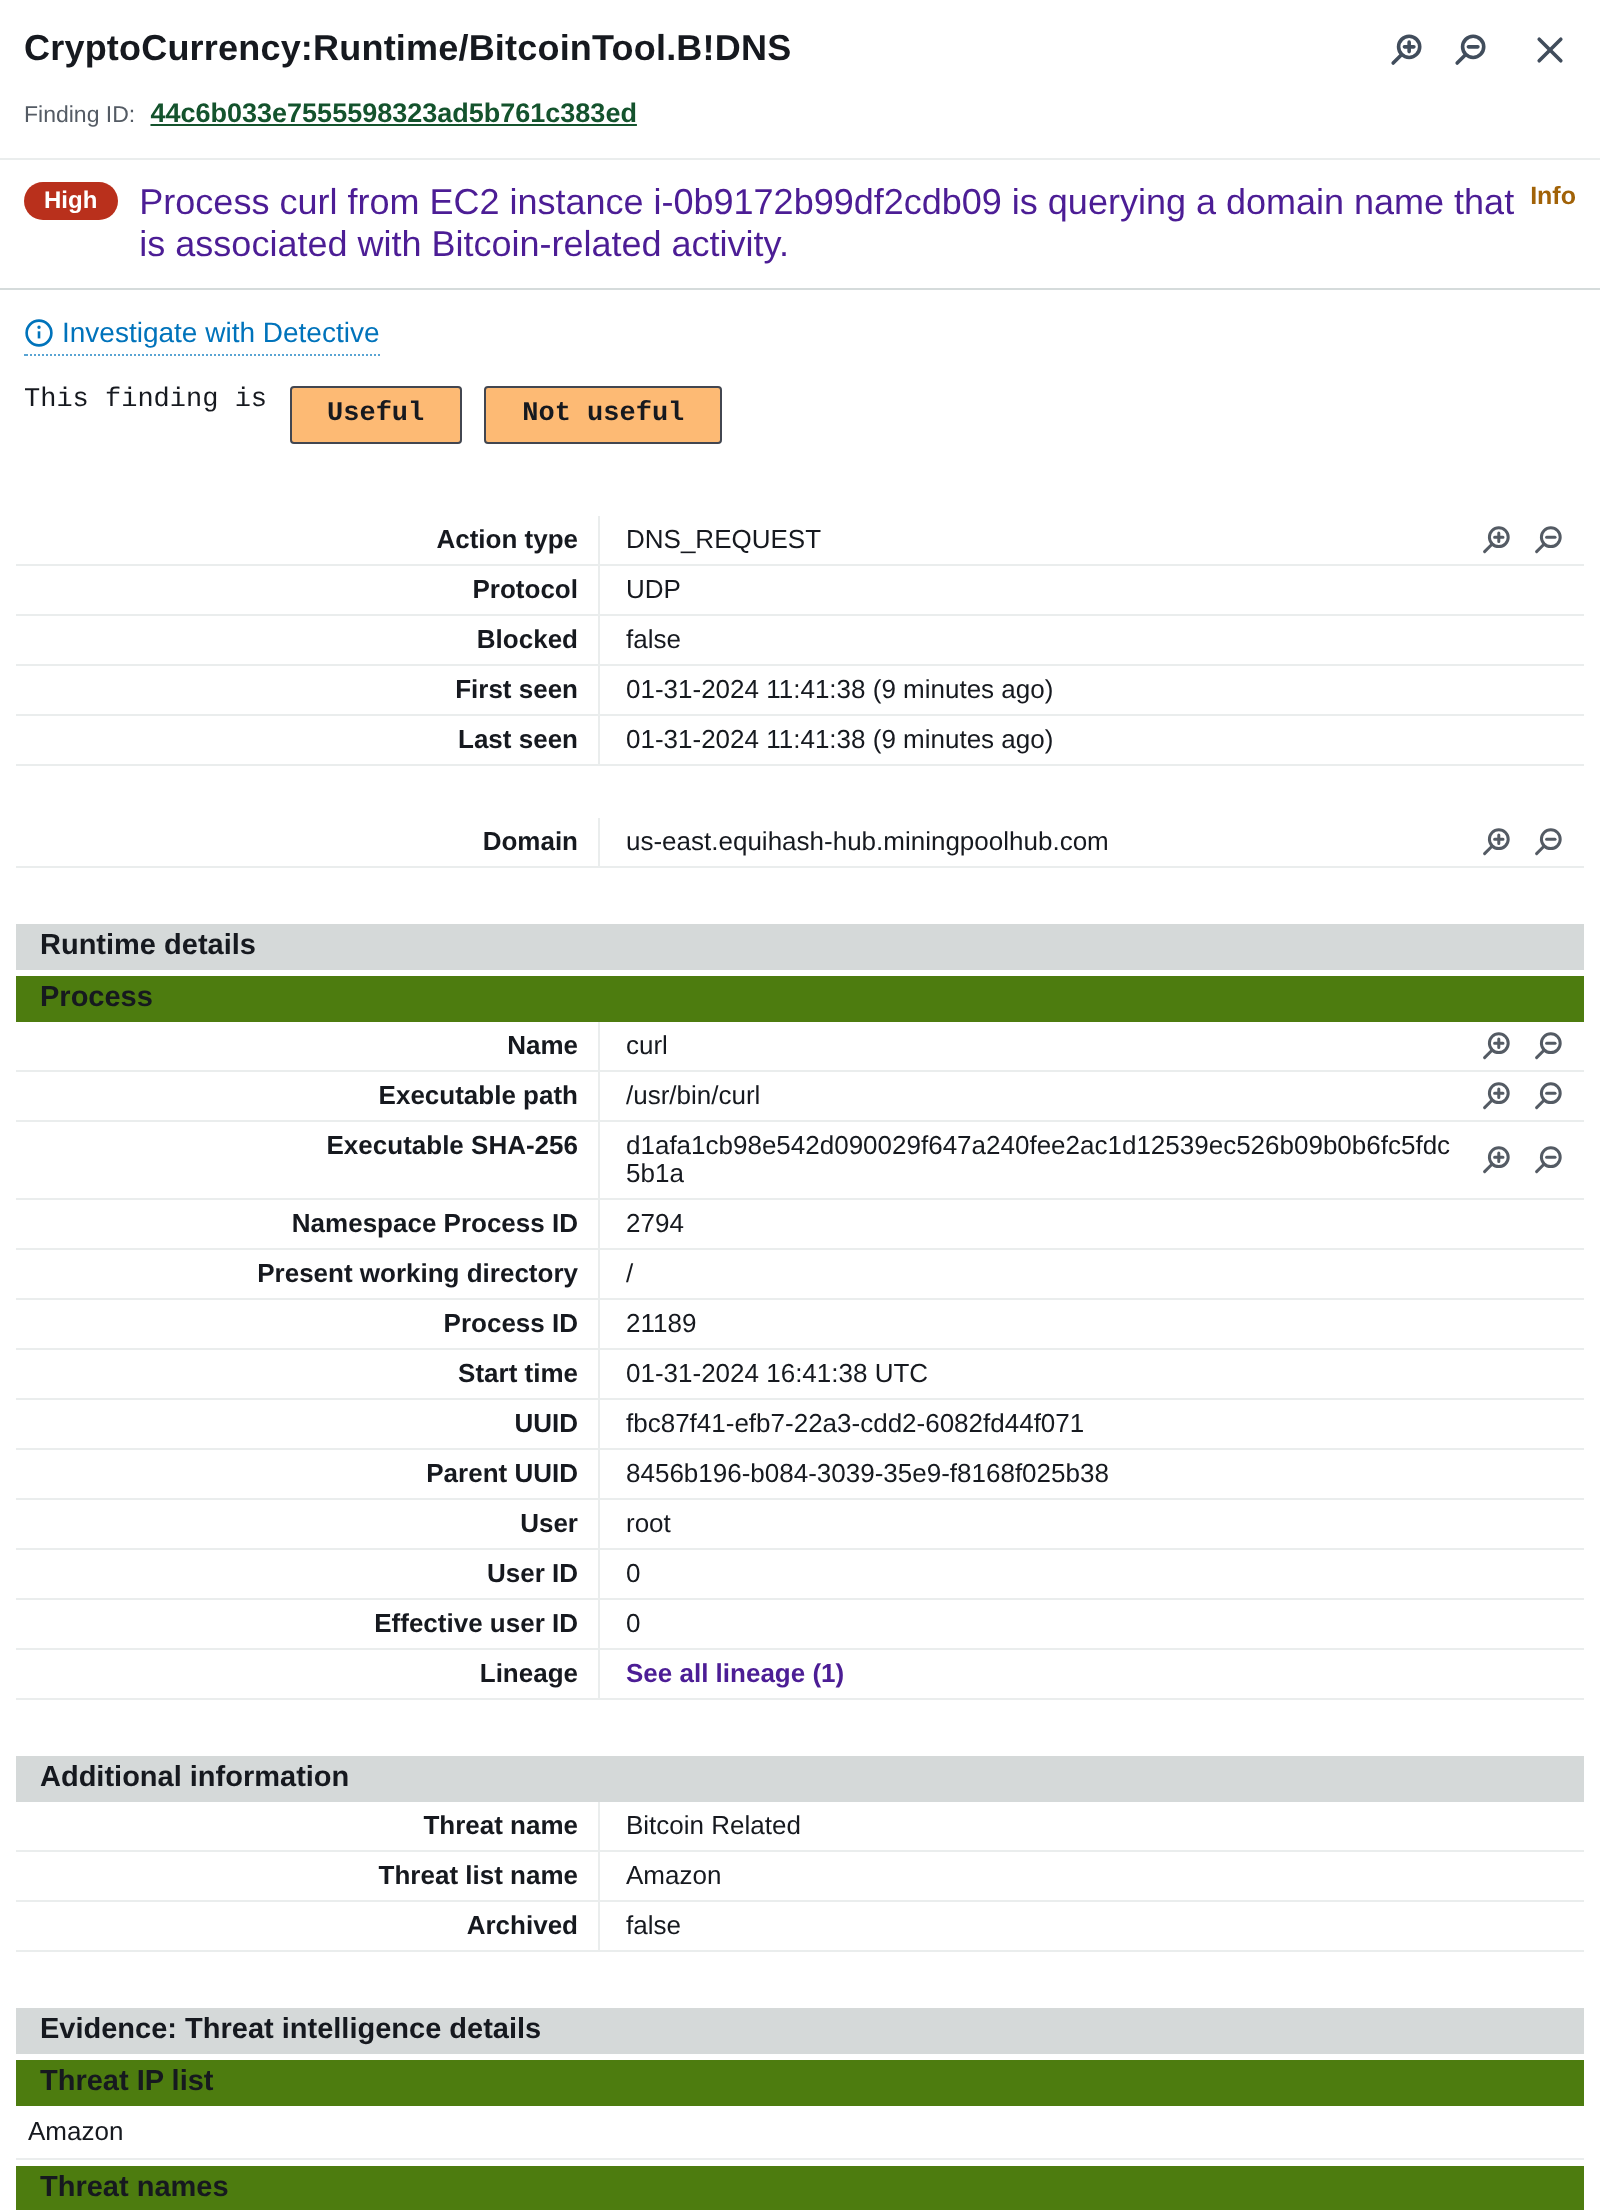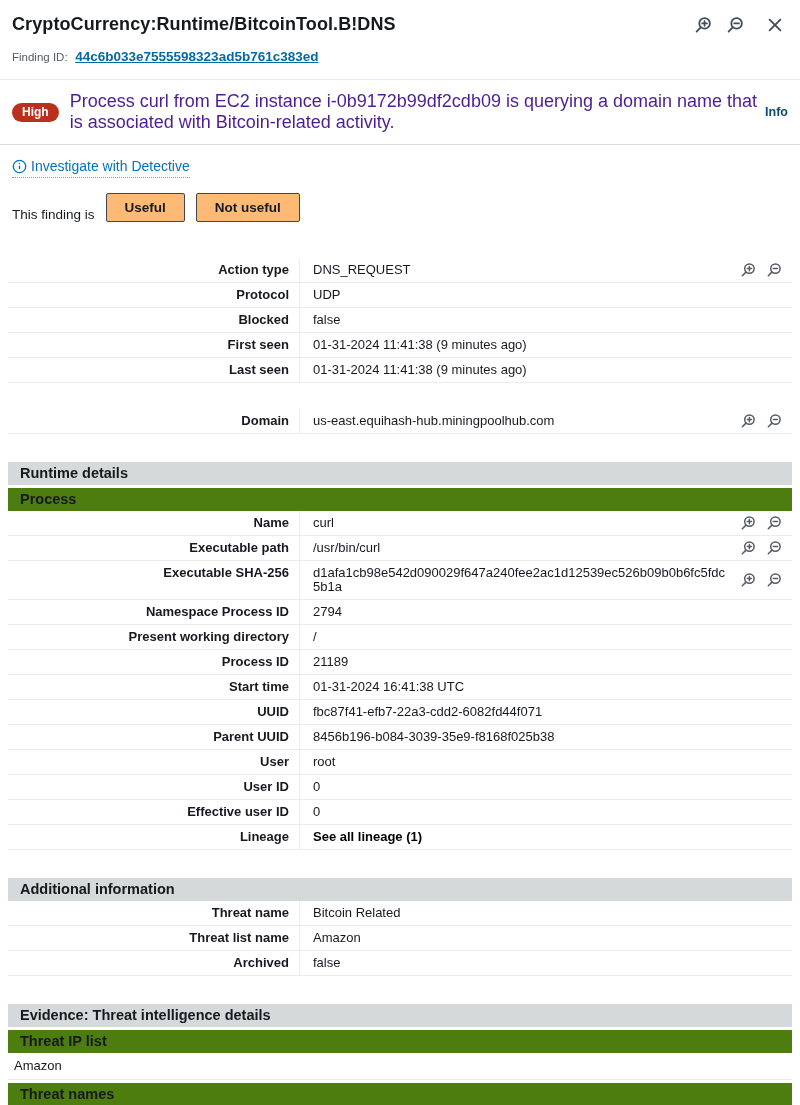--- a/index.html
+++ b/index.html
@@ -14,44 +14,44 @@
   
   .top-bar { display:flex; justify-content:space-between; align-items:flex-start; padding:14px 16px 0 12px; }
   .top-bar h1 { font-size:18px; font-weight:700; color:#16191f; letter-spacing:.1px; }
   .top-icons { display:flex; align-items:center; gap:14px; padding-top:2px; }
   .icon-btn { color:#414d5c; cursor:pointer; display:inline-flex; }
   .icon-btn.close { margin-left:8px; }
   .icon-btn svg { stroke:currentColor; fill:none; stroke-width:1.6; stroke-linecap:round; }
 
   .finding-id-row { margin:14px 12px 0; }
   .fid-label { font-size:11.5px; color:#545b64; margin-right:4px; }
-  .fid-link { font-size:13.5px; font-weight:700; color:#0369a1; text-decoration:underline; }
+  .fid-link { font-size:13.5px; font-weight:700; color:#14532d; text-decoration:underline; }
 
   
   .severity-strip {
     margin-top:15px; padding:11px 12px;
     border-top:1px solid #eaeded; border-bottom:1px solid #d5dbdb;
-    display:flex; align-items:center; gap:11px;
+    display:flex; align-items:flex-start; gap:11px;
   }
   .badge-high {
     background:#b9301c; color:#fff; font-size:12px; font-weight:700;
     border-radius:10px; padding:2px 10px 3px; white-space:nowrap;
   }
   .sev-desc { font-size:18px; color:#4c1d95; }
-  .info-link { font-size:12.5px; font-weight:700; color:#0c4a6e; margin-left:-5px; cursor:pointer; }
+  .info-link { font-size:12.5px; font-weight:700; color:#a16207; margin-left:-5px; cursor:pointer; }
 
   
   .investigate-row { margin:13px 12px 0; }
   .detective-link {
     color:#0073bb; font-size:14px; font-weight:400;
     display:inline-flex; align-items:center; gap:4px;
     border-bottom:1px dotted rgba(0,115,187,.65); padding-bottom:3px; cursor:pointer;
   }
   .detective-link svg { stroke:currentColor; fill:none; stroke-width:1.4; }
-  .feedback-row { margin:15px 12px 0; display:flex; align-items:flex-end; gap:11px; }
+  .feedback-row { margin:15px 12px 0; display:flex; align-items:flex-start; gap:11px;font-family:Liberation Mono, monospace; }
   .feedback-row .flabel { font-size:13.5px; }
   .btn {
     background:#fdba74; border:1px solid #424650; border-radius:2px;
     font-family:inherit; font-size:13.5px; font-weight:700; color:#16191f;
     padding:6px 18px; cursor:pointer;
   }
 
   
   .content { margin:36px 8px 0; }
   .section-header {
@@ -63,21 +63,21 @@
   .mt-section { margin-top:28px; }
   .mt2 { margin-top:3px; }
 
   
   .row { display:flex; border-bottom:1px solid #eaeded; align-items:stretch; }
   .cell-label {
     width:292px; flex:none; text-align:right; font-weight:700; font-size:13px;
     padding:5px 10px 5px 0; border-right:1px solid #eaeded; line-height:14px;
   }
   .cell-value { flex:1; padding:5px 8px 5px 13px; font-size:13px; line-height:14px; word-break:break-all; }
-  .val-link { color:#000000; font-weight:700; cursor:pointer; }
+  .val-link { color:#4c1d95; font-weight:700; cursor:pointer; }
   .cell-zoom { flex:none; display:flex; align-items:center; gap:10px; padding:0 10px 0 4px; }
   .zicon { color:#545b64; cursor:pointer; display:inline-flex; }
   .zicon svg { stroke:currentColor; fill:none; stroke-width:1.5; stroke-linecap:round; }
   .row-spacer { height:26px; }
 
   .plain-value { font-size:13px; padding:5px 12px 6px 6px; border-bottom:1px solid #eaeded; }
 </style>
 </head>
 <body>
 

